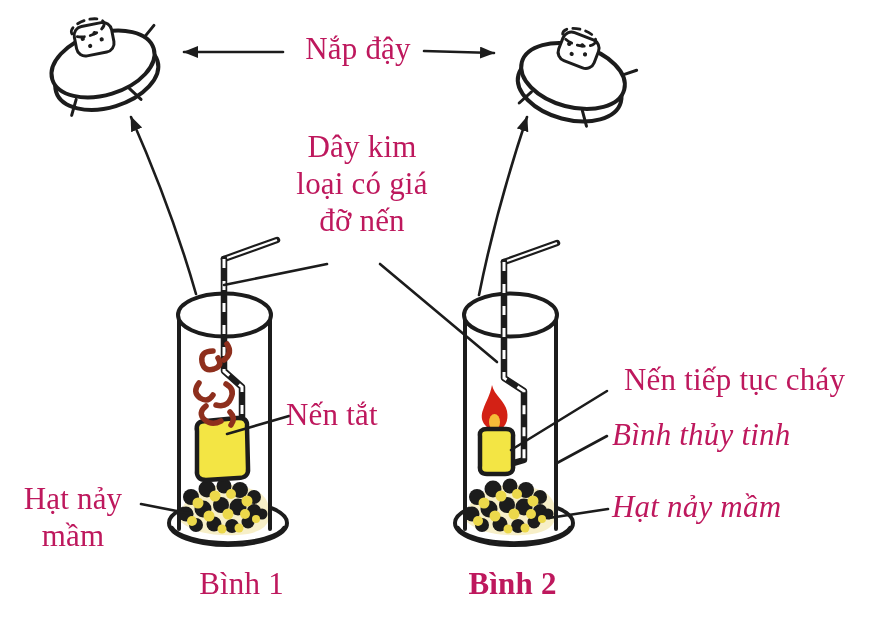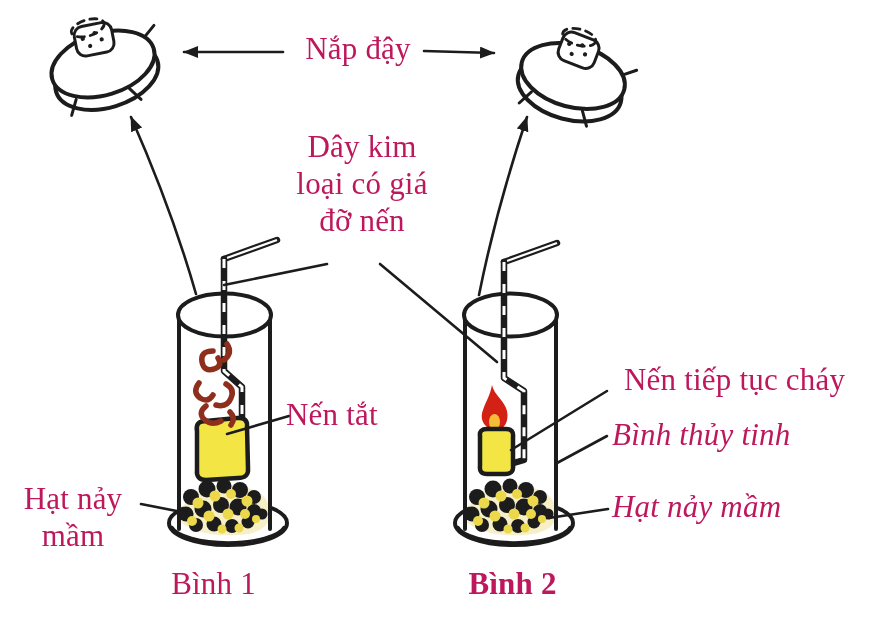--- a/index.html
+++ b/index.html
@@ -162,15 +162,15 @@
 
 <div class="lbl" style="left:612px;top:416px;font-style:italic;">Bình thủy tinh</div>
 
 <div class="lbl" style="left:612px;top:488px;font-style:italic;">Hạt nảy mầm</div>
 
 <div class="lbl center" style="left:-2px;top:480px;width:150px;">
   <div>Hạt nảy</div>
   <div>mầm</div>
 </div>
 
-<div class="lbl center" style="left:156px;top:565px;width:115px;">Bình 1</div>
+<div class="lbl center" style="left:184px;top:565px;width:115px;">Bình 1</div>
 
 <div class="lbl center" style="left:455px;top:565px;width:115px;font-weight:bold;">Bình 2</div>
 
 </body></html>

